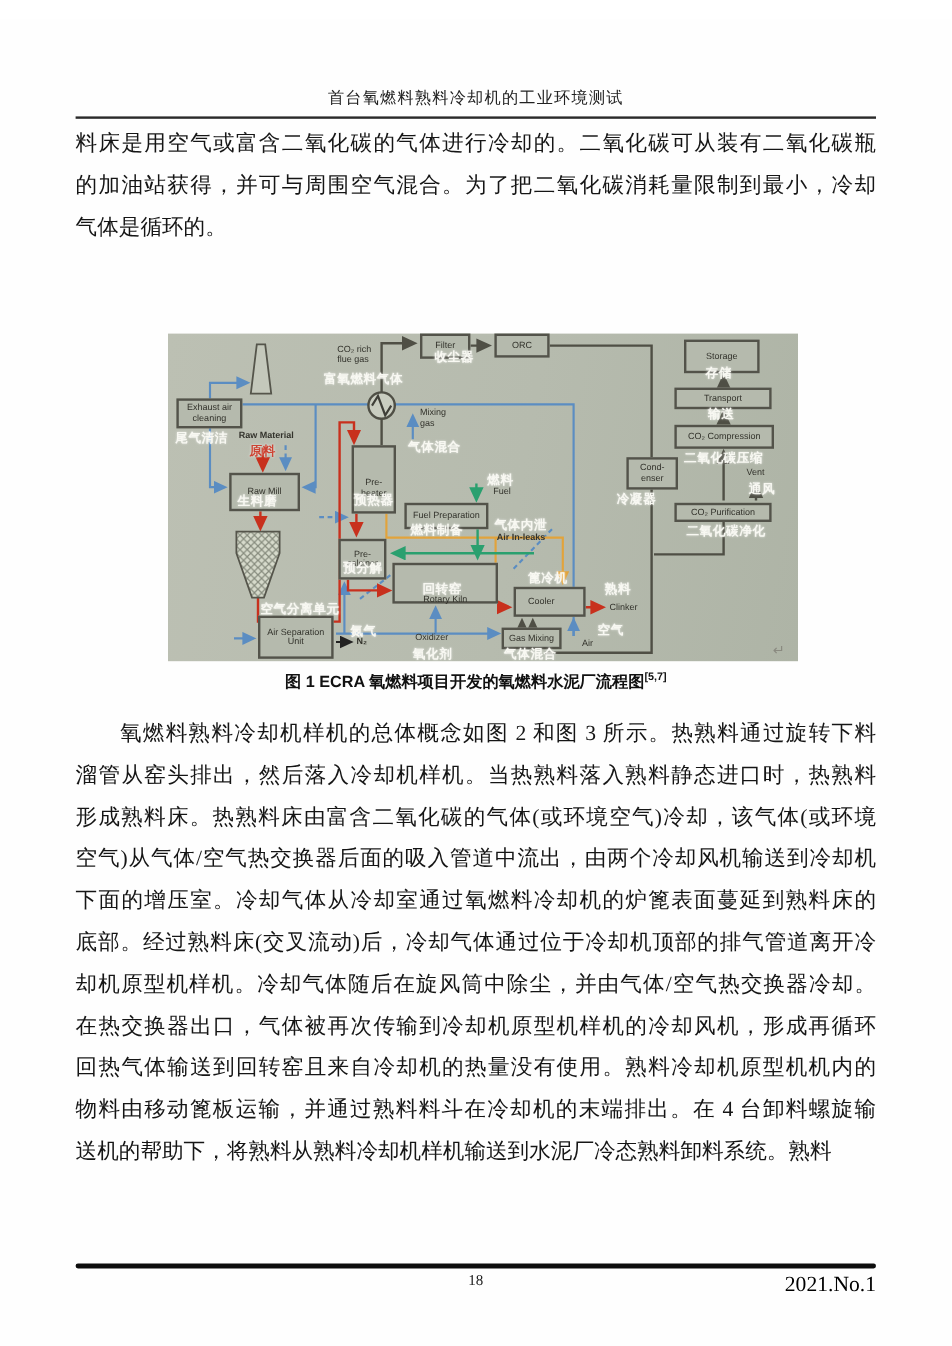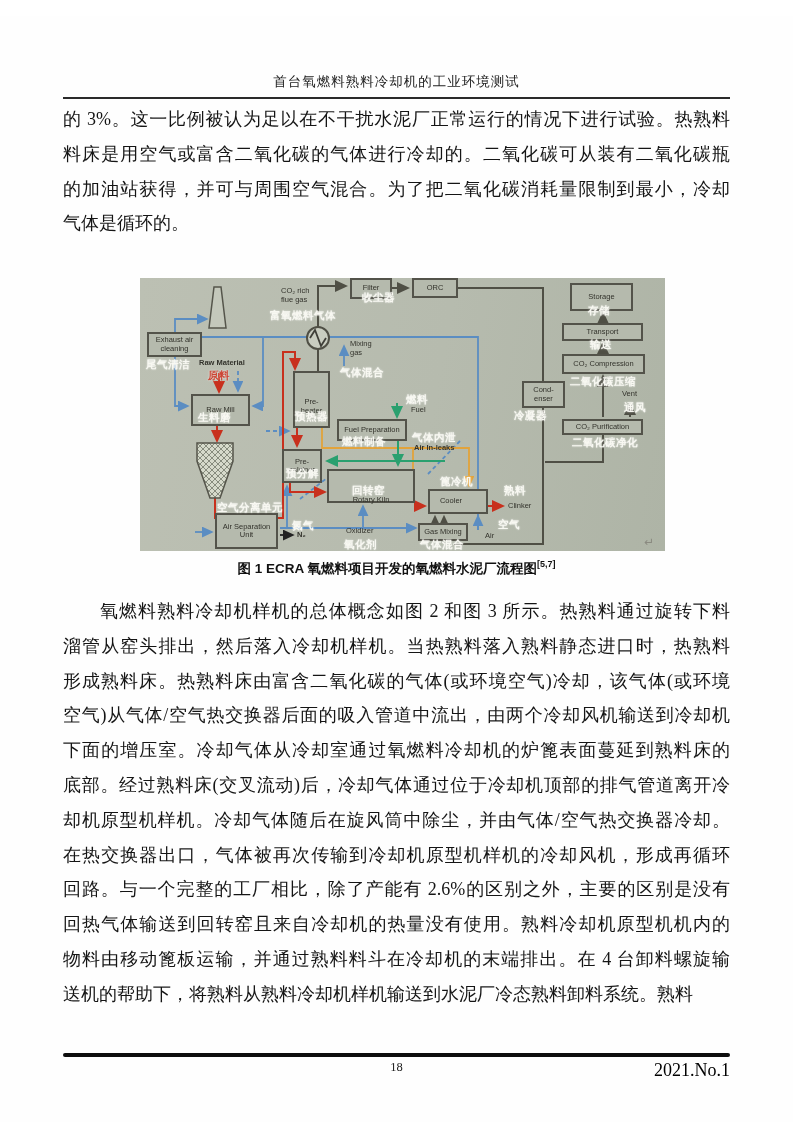--- a/index.html
+++ b/index.html
@@ -42,21 +42,20 @@
 </style>
 </head>
 <body>
 
 <div class="page">
 
   <div class="header-title">首台氧燃料熟料冷却机的工业环境测试</div>
   <div class="header-rule"></div>
 
   <div class="para para1">
-      <div class="bodyline">的 3%。这一比例被认为足以在不干扰水泥厂正常运行的情况下进行试验。热熟料</div>
       <div class="bodyline">料床是用空气或富含二氧化碳的气体进行冷却的。二氧化碳可从装有二氧化碳瓶</div>
       <div class="bodyline">的加油站获得，并可与周围空气混合。为了把二氧化碳消耗量限制到最小，冷却</div>
       <div class="bodyline lastline">气体是循环的。</div>
     </div>
 
   <div class="figure">
     <svg width="525" height="273" viewBox="0 0 525 273">
       <defs>
         <marker id="mD" markerWidth="7" markerHeight="7" refX="5" refY="3" orient="auto">
             <path d="M0,0 L6.5,3 L0,6 Z" fill="#4f4f45"></path>
@@ -245,21 +244,20 @@
 
   <div class="para para2">
       <div class="bodyline">氧燃料熟料冷却机样机的总体概念如图 2 和图 3 所示。热熟料通过旋转下料</div>
       <div class="bodyline">溜管从窑头排出，然后落入冷却机样机。当热熟料落入熟料静态进口时，热熟料</div>
       <div class="bodyline">形成熟料床。热熟料床由富含二氧化碳的气体(或环境空气)冷却，该气体(或环境</div>
       <div class="bodyline">空气)从气体/空气热交换器后面的吸入管道中流出，由两个冷却风机输送到冷却机</div>
       <div class="bodyline">下面的增压室。冷却气体从冷却室通过氧燃料冷却机的炉篦表面蔓延到熟料床的</div>
       <div class="bodyline">底部。经过熟料床(交叉流动)后，冷却气体通过位于冷却机顶部的排气管道离开冷</div>
       <div class="bodyline">却机原型机样机。冷却气体随后在旋风筒中除尘，并由气体/空气热交换器冷却。</div>
       <div class="bodyline">在热交换器出口，气体被再次传输到冷却机原型机样机的冷却风机，形成再循环</div>
-      <div class="bodyline">回路。与一个完整的工厂相比，除了产能有 2.6%的区别之外，主要的区别是没有</div>
       <div class="bodyline">回热气体输送到回转窑且来自冷却机的热量没有使用。熟料冷却机原型机机内的</div>
       <div class="bodyline">物料由移动篦板运输，并通过熟料料斗在冷却机的末端排出。在 4 台卸料螺旋输</div>
       <div class="bodyline lastline">送机的帮助下，将熟料从熟料冷却机样机输送到水泥厂冷态熟料卸料系统。熟料</div>
     </div>
 
   <div class="footer-rule"></div>
   <div class="footer-page">18</div>
   <div class="footer-issue">2021.No.1</div>
 
 </div>

